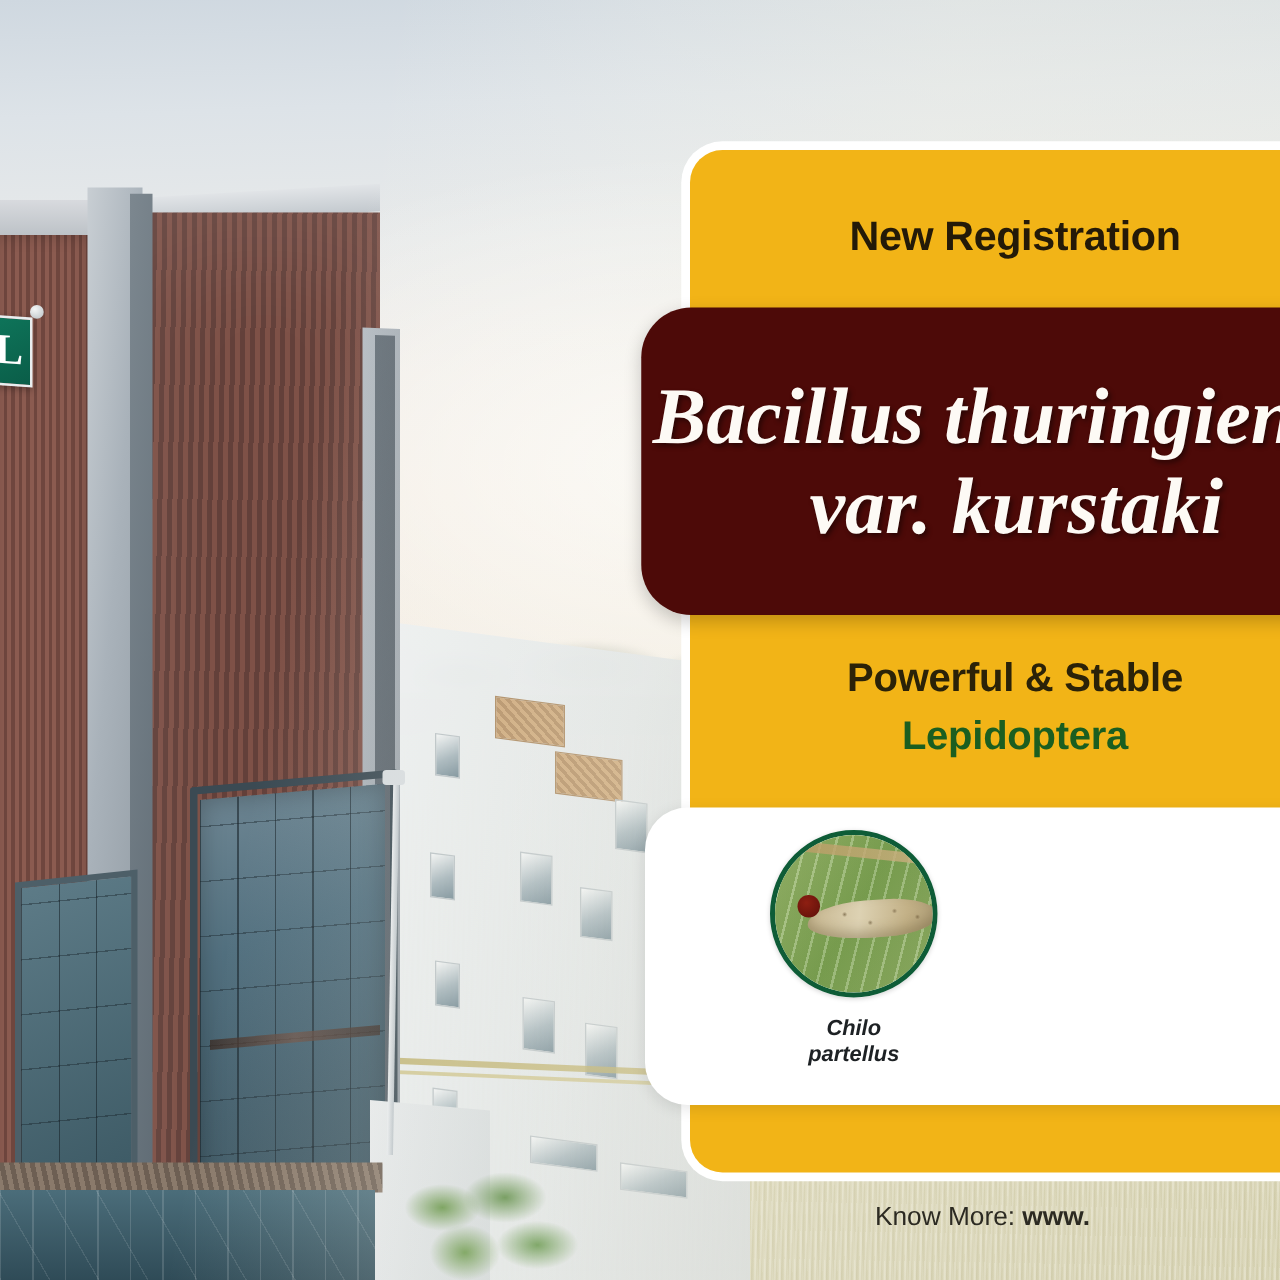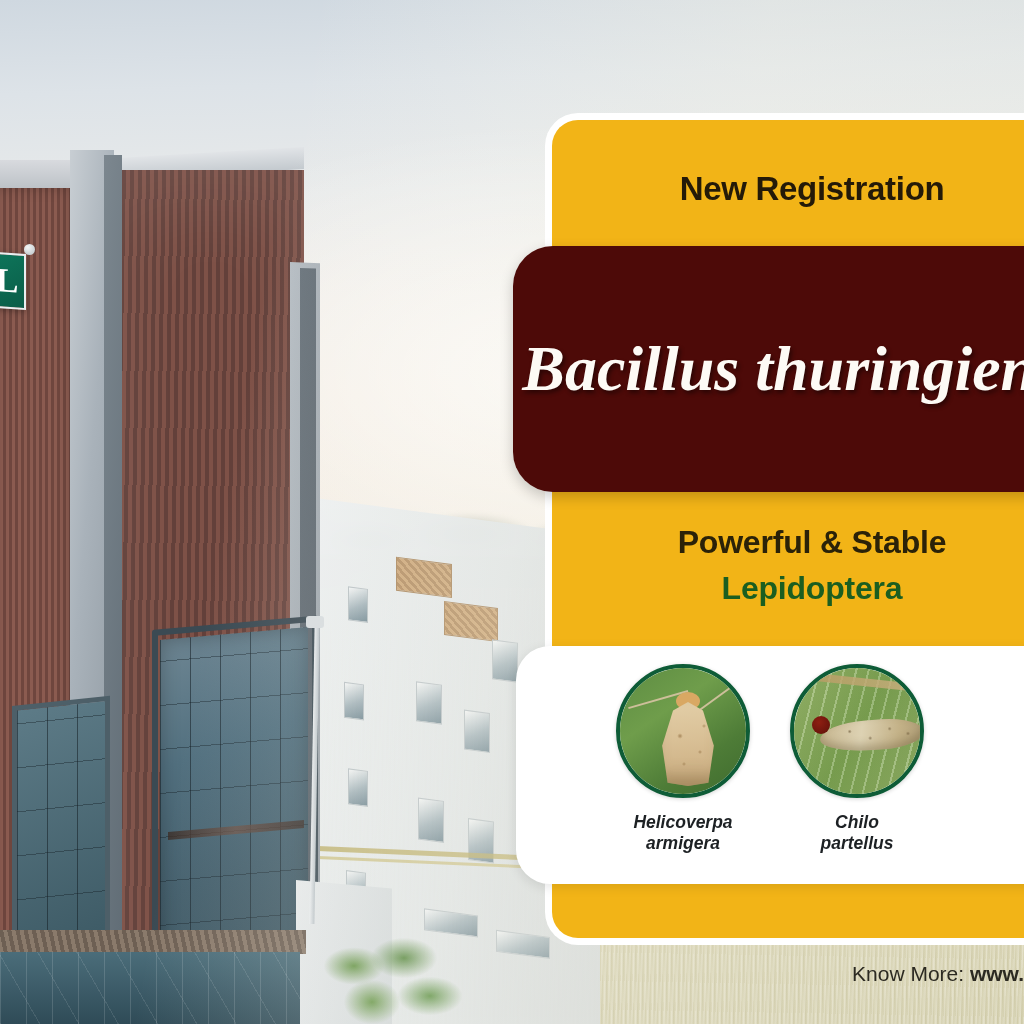--- a/index.html
+++ b/index.html
@@ -456,21 +456,21 @@
     position:absolute; left:8px; top:10px; width:120px; height:8px;
     background:linear-gradient(90deg,#b99a62,#cdb384);
     transform:rotate(6deg); opacity:.8; border-radius:4px;
   }
 
   
   .know-more {
     position:absolute;
     left:700px; top:962px; width:324px;
     font-size:21px; color:#2c2a22; white-space:nowrap;
-    text-align:right;
+    text-align:left;
   }
   .know-more b { font-weight:700; }
 </style>
 </head>
 <body>
 
 <div id="canvas">
 
   <div class="photo-bg">
     <div class="sky"></div>
@@ -539,39 +539,29 @@
     <div class="photo-haze"></div>
   </div>
 
   <div class="yellow-panel"></div>
 
   <div class="eyebrow">New Registration</div>
 
   <div class="maroon-banner"></div>
   <div class="binomial">
     <span>Bacillus thuringiensis</span>
+    <span>var. kurstaki</span>
   </div>
 
   <div class="tagline">Powerful &amp; Stable</div>
   <div class="tagline-2">Lepidoptera</div>
 
   <div class="pest-card">
     <div class="pest-list">
 
-      <div class="pest">
-        <div class="pest-photo">
-          <div class="leafA"></div>
-          <div class="antA"></div>
-          <div class="antA2"></div>
-          <div class="mothA-head"></div>
-          <div class="mothA"></div>
-        </div>
-        <div class="pest-name">Helicoverpa
-armigera</div>
-      </div>
 
 
       <div class="pest">
         <div class="pest-photo">
           <div class="leafC"></div>
           <div class="stalkC"></div>
           <div class="larvaC"></div>
           <div class="larvaC-head"></div>
         </div>
         <div class="pest-name">Chilo

